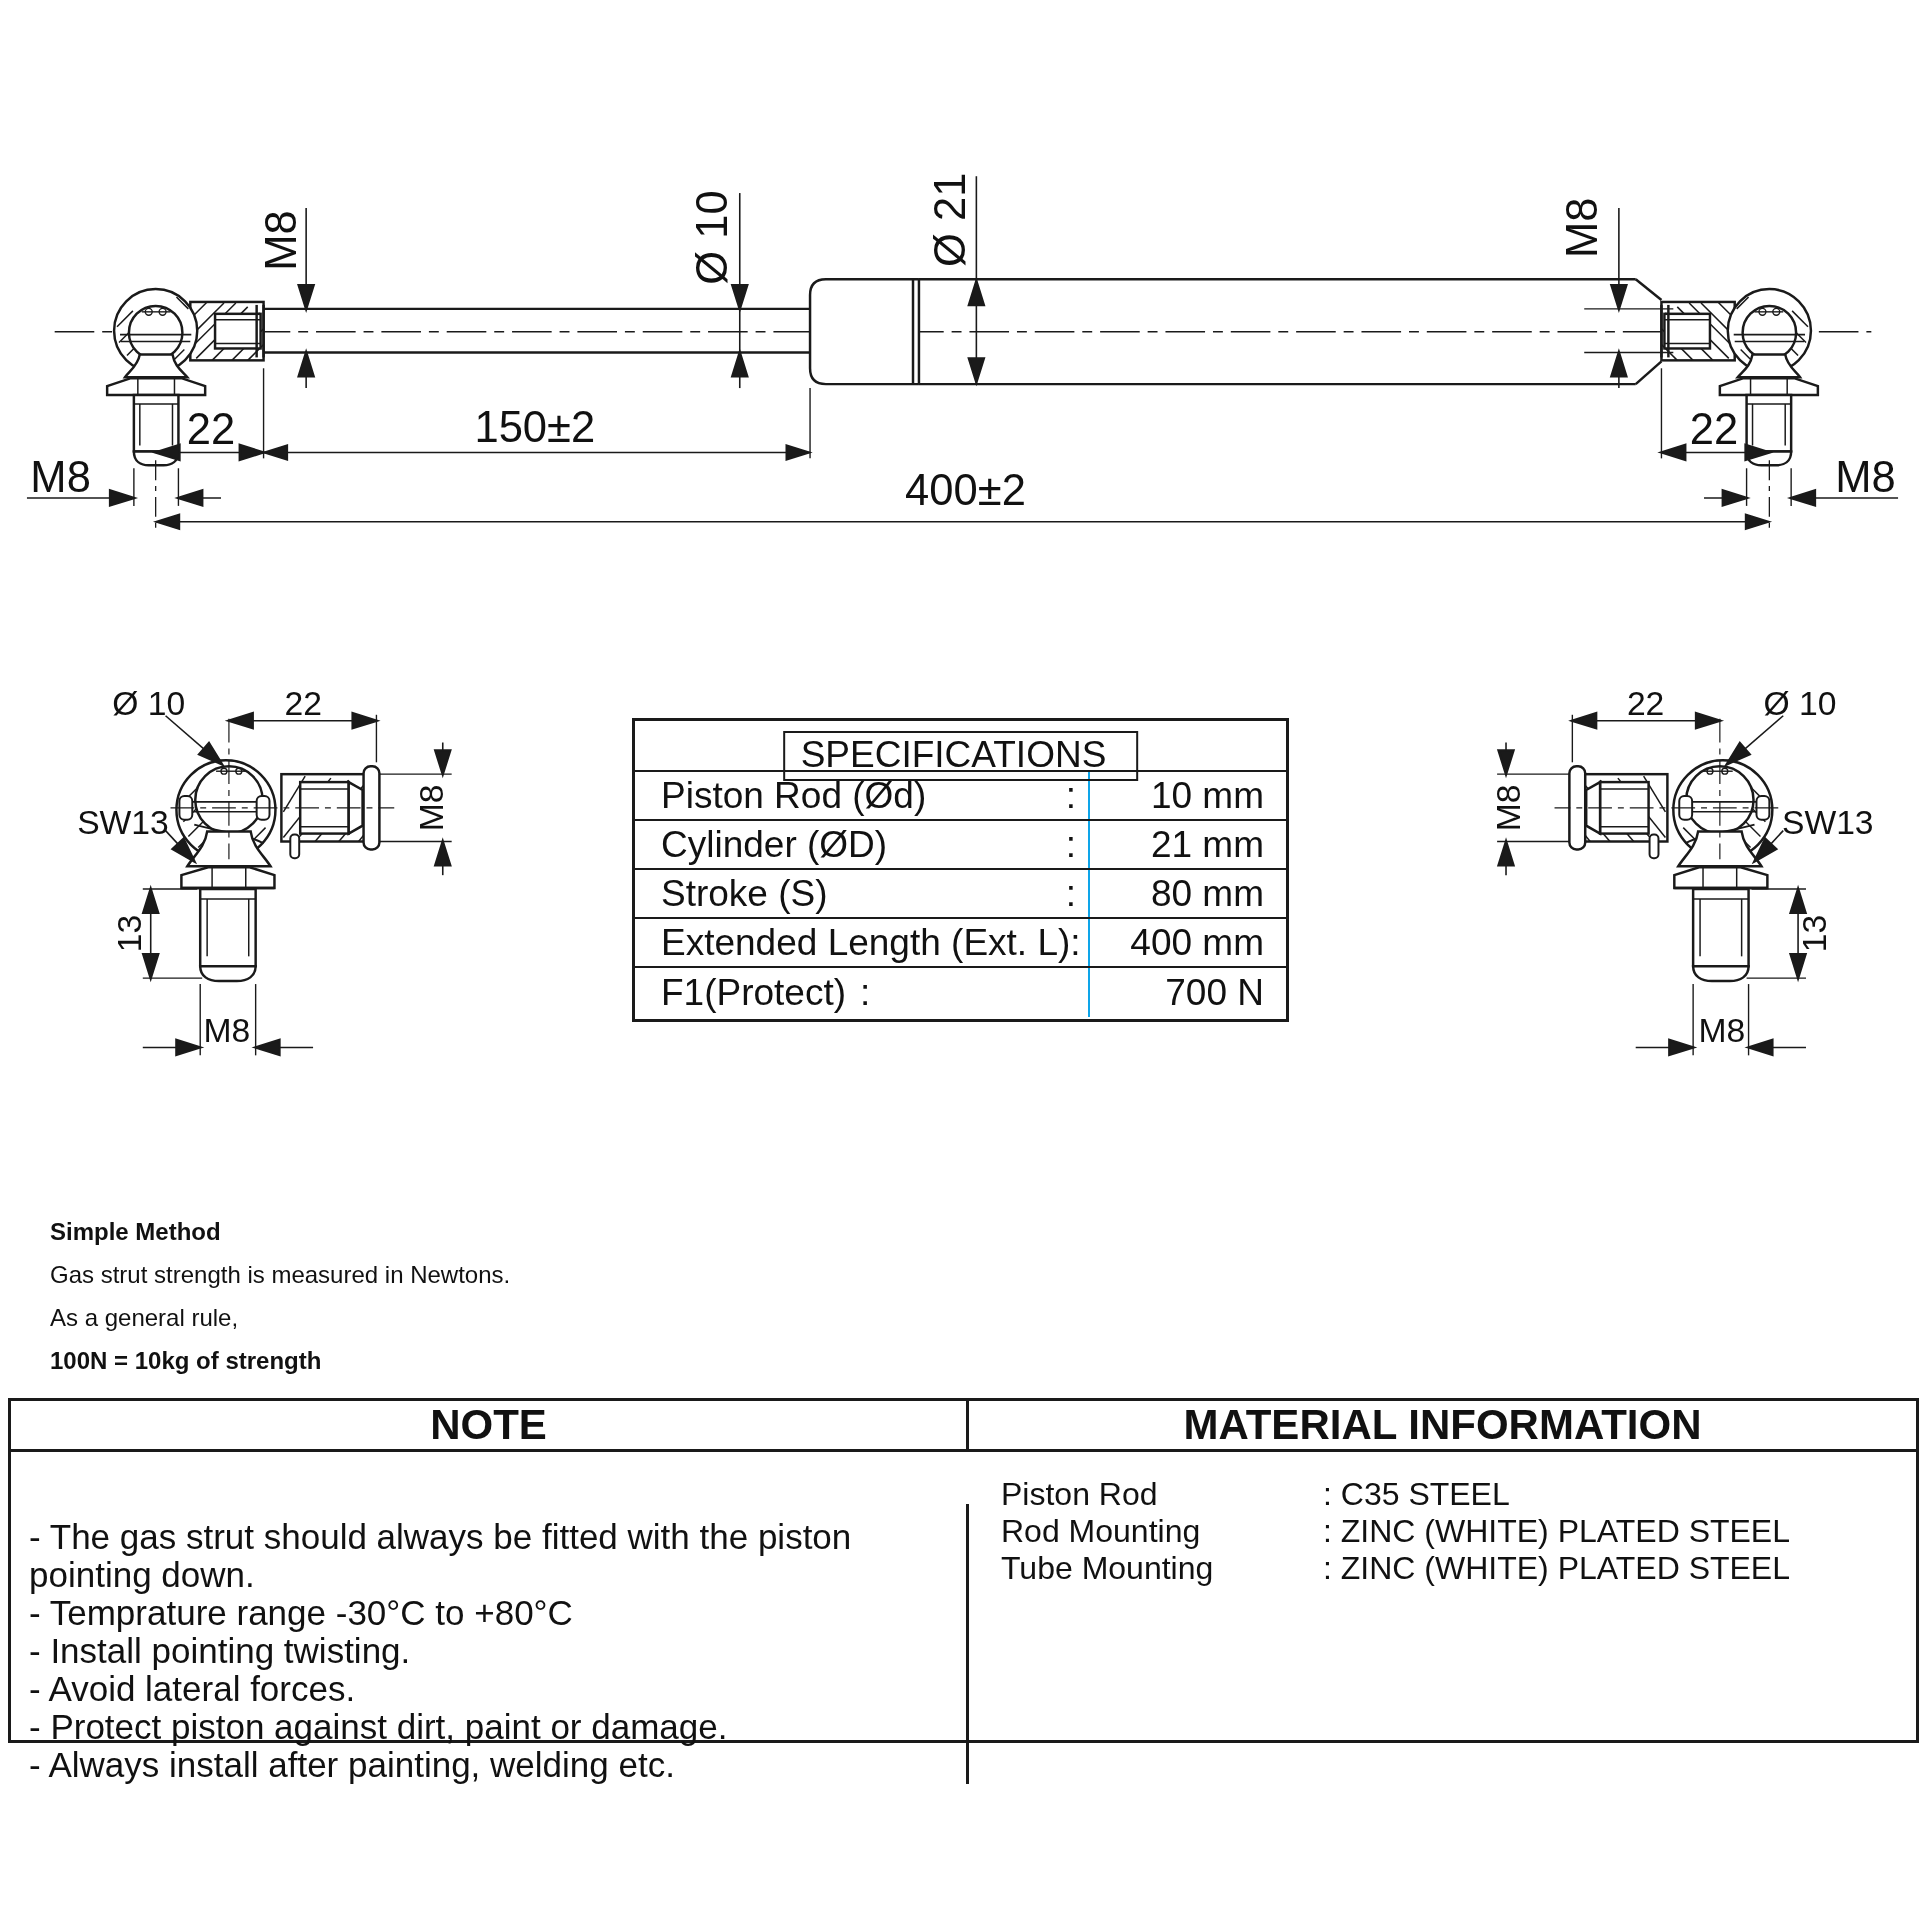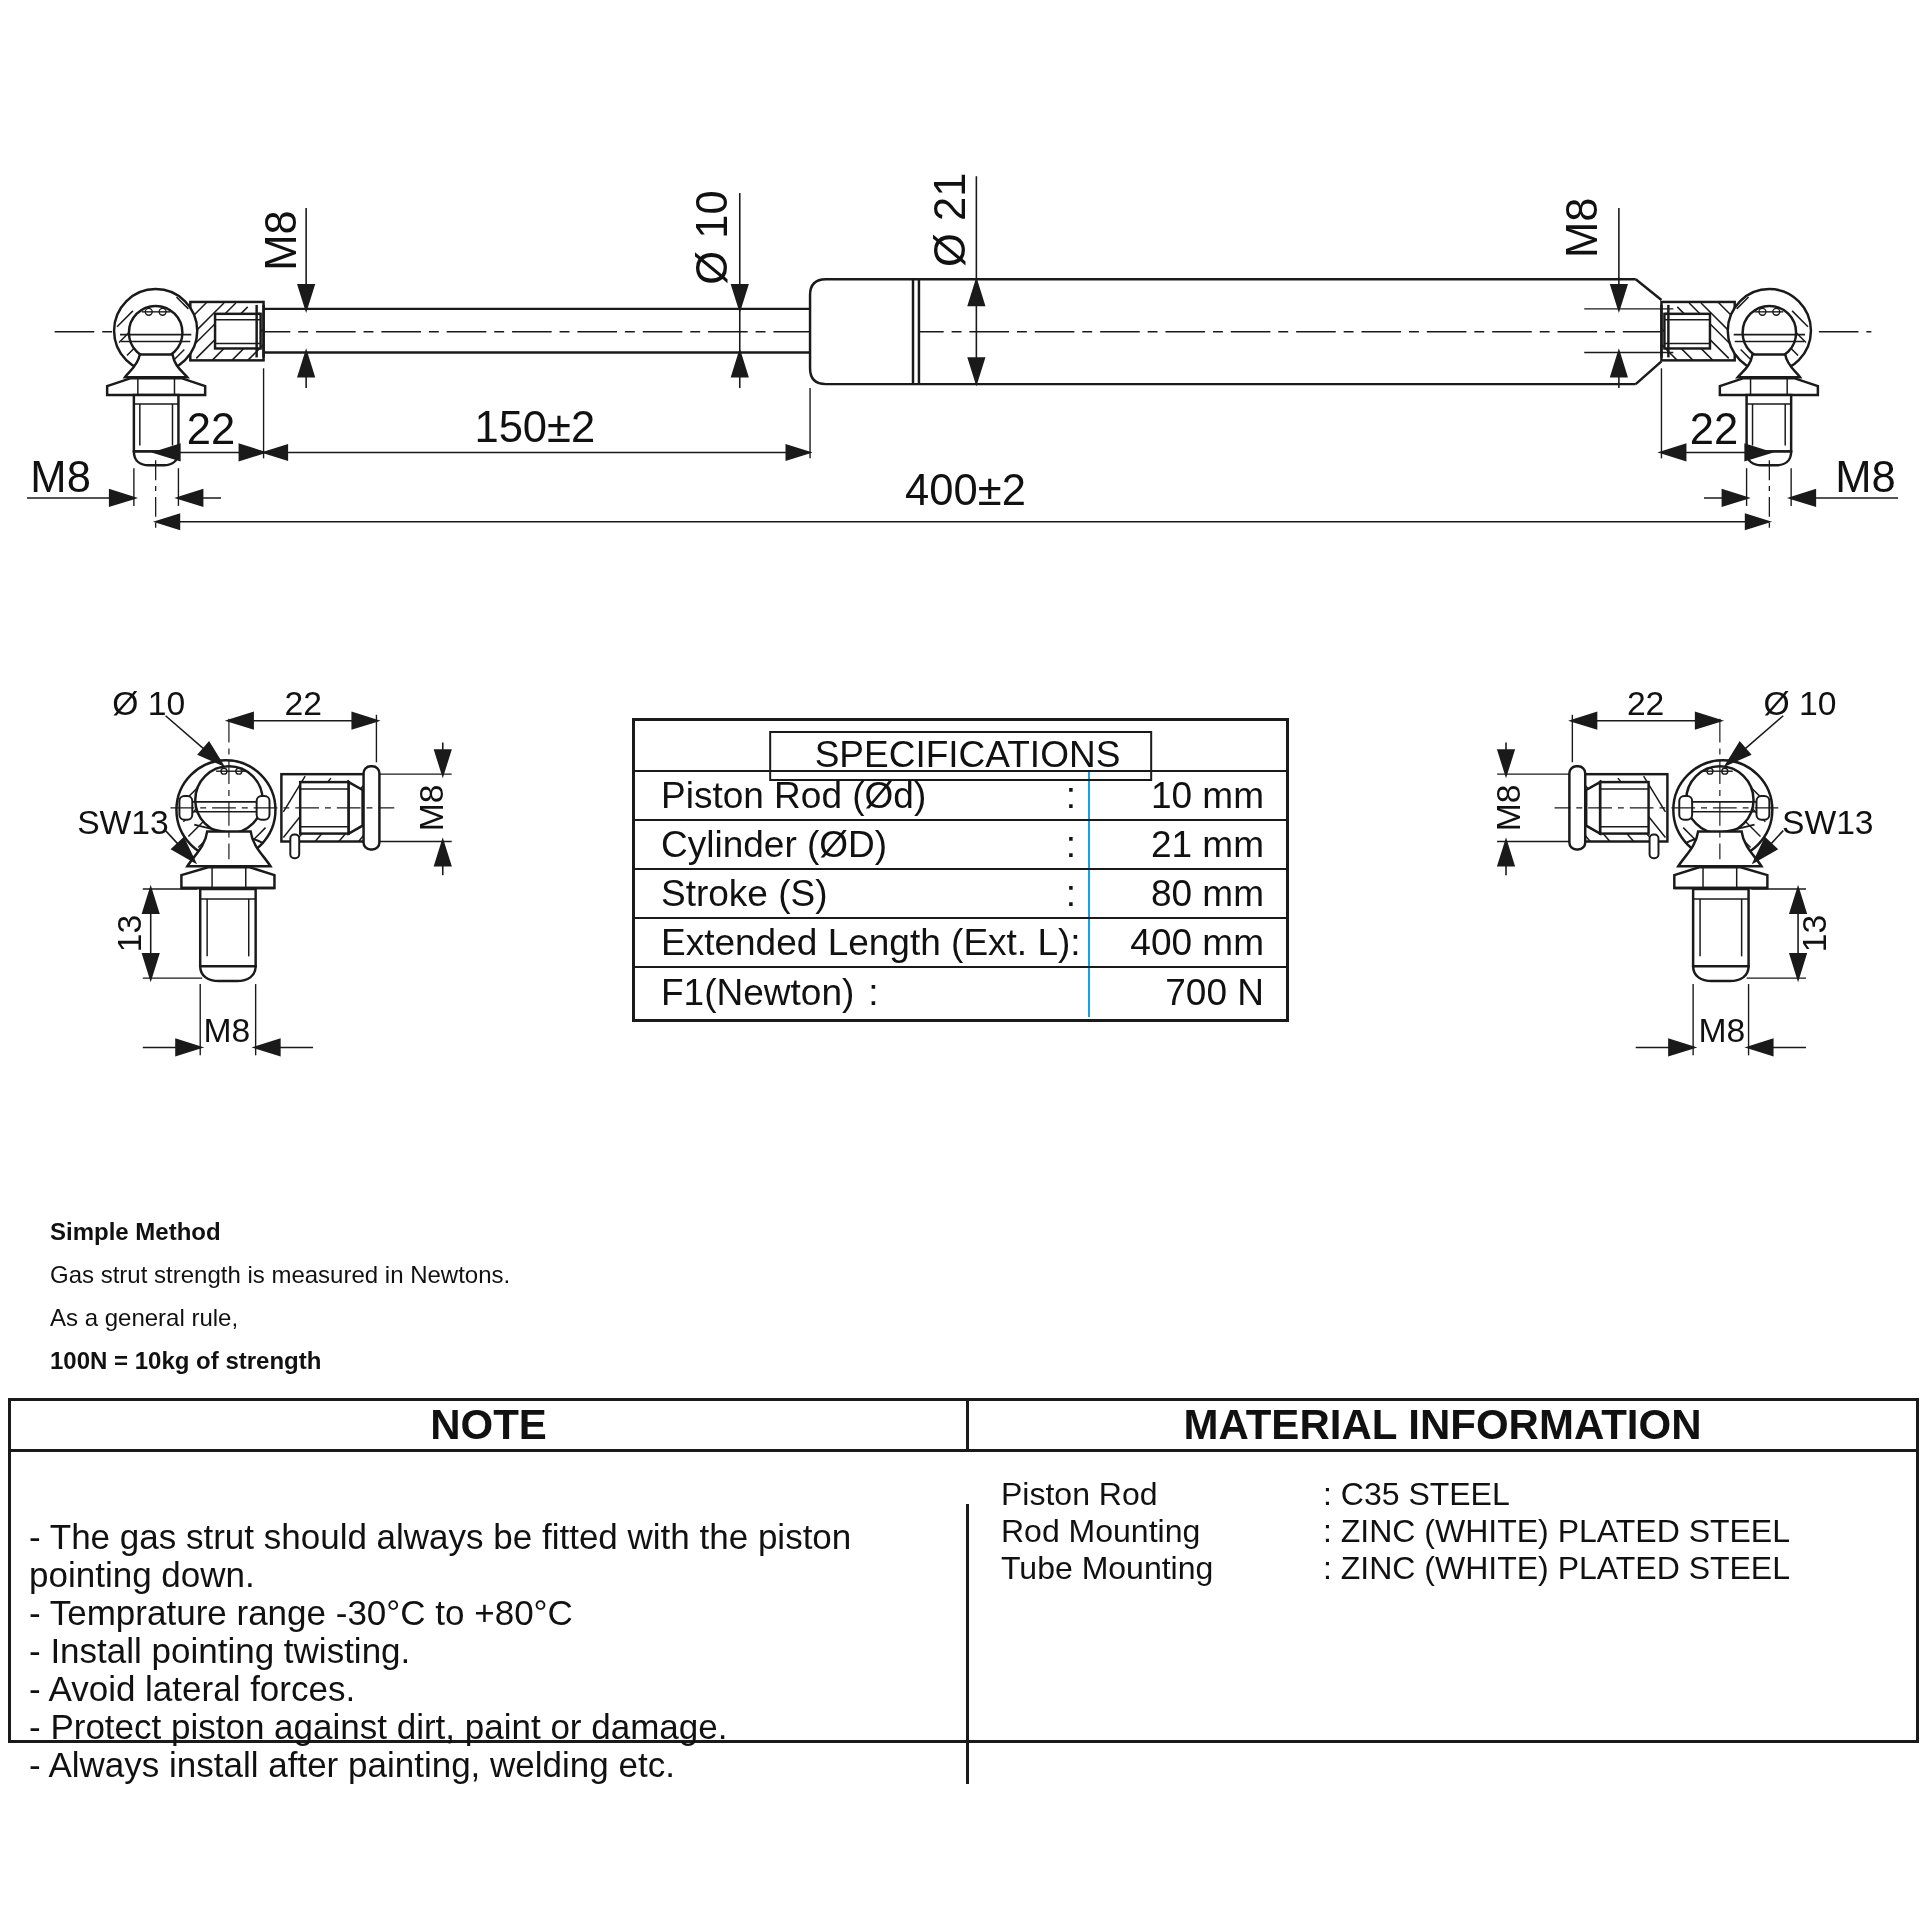--- a/index.html
+++ b/index.html
@@ -6,21 +6,21 @@
   #sheet{position:relative;width:1927px;height:1927px;background:#fff;
          font-family:"Liberation Sans",sans-serif;color:#111;overflow:hidden;}
   svg text{font-family:"Liberation Sans",sans-serif;fill:#111;}
   #drawing{position:absolute;left:0;top:0;}
 
   
   .spec-table{position:absolute;left:632px;top:718px;width:657px;height:304px;
               border:3px solid #1a1a1a;box-sizing:border-box;font-size:37px;}
   .spec-header{position:relative;height:49px;border-bottom:2px solid #1a1a1a;}
   .spec-header .inner{position:absolute;left:50%;top:10px;transform:translateX(-50%);
-              border:2px solid #1a1a1a;padding:1px 30px 3px 44px;white-space:nowrap;}
+              border:2px solid #1a1a1a;padding:1px 30px 3px 16px;white-space:nowrap;}
   .spec-row{display:flex;height:49px;border-bottom:2px solid #1a1a1a;box-sizing:border-box;}
   .spec-row:last-child{border-bottom:none;}
   .spec-c1{display:flex;align-items:center;width:455px;box-sizing:border-box;
            padding:0 12px 0 26px;border-right:2px solid #0ea5e9;white-space:nowrap;}
   .spec-c1 .colon{margin-left:auto;}
   .spec-row.inline-colon .spec-c1 .colon{margin-left:14px;}
   .spec-c2{flex:1;display:flex;align-items:center;justify-content:flex-end;
            padding-right:22px;white-space:nowrap;}
 
   
@@ -314,21 +314,21 @@
         </div>
         <div class="spec-row">
           <div class="spec-c1">
             <span>Extended Length (Ext. L)</span>
             <span class="colon">:</span>
           </div>
           <div class="spec-c2">400 mm</div>
         </div>
         <div class="spec-row inline-colon">
           <div class="spec-c1">
-            <span>F1(Newton)</span>
+            <span>F1(Protect)</span>
             <span class="colon">:</span>
           </div>
           <div class="spec-c2">700 N</div>
         </div>
       </div>
 </div>
 
 <div class="simple" id="simple-method">
       <div class="b">Simple Method</div>
       <div>Gas strut strength is measured in Newtons.</div>

